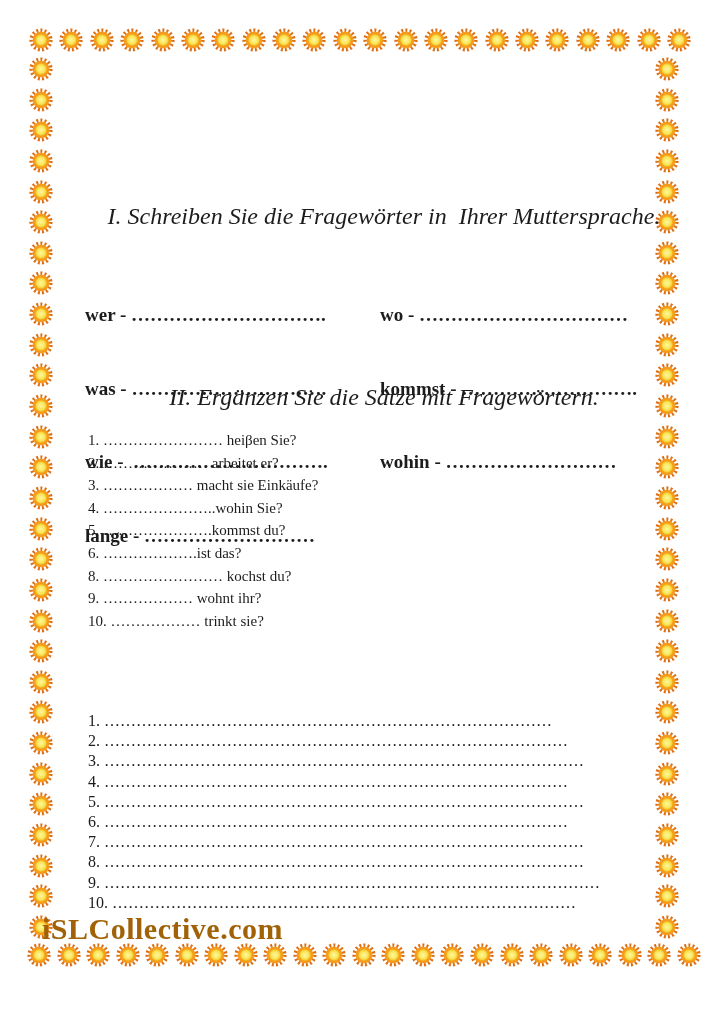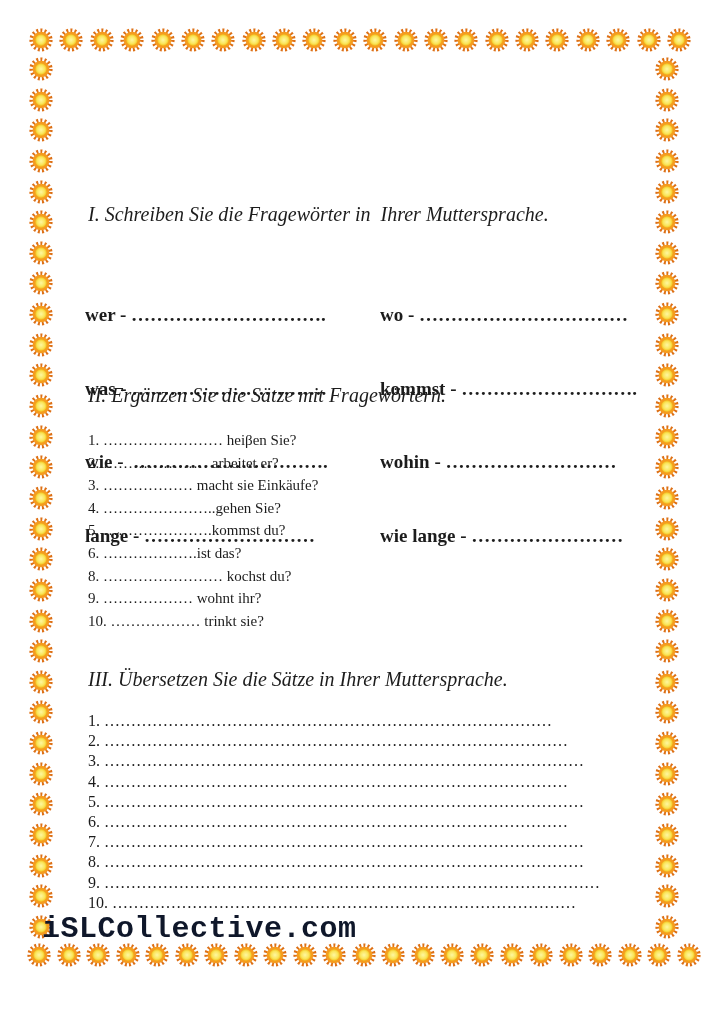--- a/index.html
+++ b/index.html
@@ -26,41 +26,41 @@
     .title-main{
       background:linear-gradient(90deg,
         #ED1390 0%, #ED1390 11%, #E8240F 17%, #EF5A0B 26%, #F59D05 36%,
         #E8C400 45%, #9CC40A 52%, #3FA32E 62%, #1B8C84 70%, #2052C8 79%,
         #3633B8 90%, #8419B5 100%);
       -webkit-background-clip:text;background-clip:text;color:transparent;
     }
   }
   
   .heading{position:absolute;left:88px;right:40px;font-style:italic;
-    font-size:20px;white-space:pre;overflow:hidden;}
+    font-size:24px;white-space:pre;overflow:hidden;text-align:center;}
   #heading1{top:203px;}
   #heading2{top:384px;}
   #heading3{top:668px;}
   
   .wordcol{position:absolute;top:254px;font-weight:bold;font-size:19px;
     line-height:24.5px;white-space:pre;overflow:hidden;}
   #wordcol-left{left:85px;width:292px;}
   #wordcol-right{left:380px;width:278px;}
   
   .list2{position:absolute;top:429px;left:88px;right:50px;
     font-size:15px;line-height:22.6px;}
   .list2 .row{white-space:pre;overflow:hidden;}
   
   .list3{position:absolute;top:711px;left:88px;right:48px;
     font-size:16px;line-height:20.2px;}
   .list3 .row{white-space:pre;overflow:hidden;}
   
   .watermark{position:absolute;left:42px;top:912px;z-index:3;
-    font-family:Liberation Mono, monospace;font-weight:700;
-    font-size:30px;color:#0f172a;letter-spacing:0.5px;text-align:right;}
+    font-family:Liberation Serif, serif;font-weight:700;
+    font-size:30px;color:#a16207;letter-spacing:0.5px;text-align:right;}
   .hidden-defs{position:absolute;width:0;height:0;}
 </style>
 </head>
 <body>
 
 <div class="page">
 
   <svg class="hidden-defs" aria-hidden="true">
     <defs>
       <radialGradient id="sunCoreGrad">
@@ -602,38 +602,36 @@
     <div class="row"><span>wer - </span><span>………………………….</span></div>
     <div class="row"><span>was - </span><span>………………………….</span></div>
     <div class="row"><span>wie -  </span><span>………………………….</span></div>
     <div class="row"><span>lange - </span><span>………………………</span></div>
   </div>
 
   <div class="wordcol" id="wordcol-right">
     <div class="row"><span>wo - </span><span>……………………………</span></div>
     <div class="row"><span>kommst - </span><span>……………………….</span></div>
     <div class="row"><span>wohin - </span><span>………………………</span></div>
-    <div class="row"><span>wie lange - </span><span>……………………</span></div>
   </div>
 
   <div class="heading" id="heading2">II. Ergänzen Sie die Sätze mit Fragewörtern.</div>
 
   <div class="list2">
     <div class="row"><span>1. </span><span>……………………</span><span> heiβen Sie?</span></div>
     <div class="row"><span>2. </span><span>…………………</span><span> arbeitet er?</span></div>
     <div class="row"><span>3. </span><span>………………</span><span> macht sie Einkäufe?</span></div>
-    <div class="row"><span>4. </span><span>…………………..</span><span>gehen Sie?</span></div>
+    <div class="row"><span>4. </span><span>…………………..</span><span>wohin Sie?</span></div>
     <div class="row"><span>5. </span><span>………………….</span><span>kommst du?</span></div>
     <div class="row"><span>6. </span><span>……………….</span><span>ist das?</span></div>
     <div class="row"><span>8. </span><span>……………………</span><span> kochst du?</span></div>
     <div class="row"><span>9. </span><span>………………</span><span> wohnt ihr?</span></div>
     <div class="row"><span>10. </span><span>………………</span><span> trinkt sie?</span></div>
   </div>
 
-  <div class="heading" id="heading3">III. Übersetzen Sie die Sätze in Ihrer Muttersprache.</div>
 
   <div class="list3">
     <div class="row"><span>1. </span><span>…………………………………………………………………………</span></div>
     <div class="row"><span>2. </span><span>……………………………………………………………………………</span></div>
     <div class="row"><span>3. </span><span>………………………………………………………………………………</span></div>
     <div class="row"><span>4. </span><span>……………………………………………………………………………</span></div>
     <div class="row"><span>5. </span><span>………………………………………………………………………………</span></div>
     <div class="row"><span>6. </span><span>……………………………………………………………………………</span></div>
     <div class="row"><span>7. </span><span>………………………………………………………………………………</span></div>
     <div class="row"><span>8. </span><span>………………………………………………………………………………</span></div>

